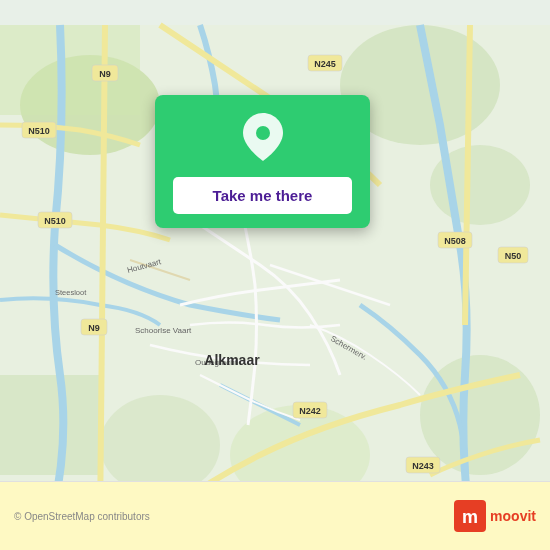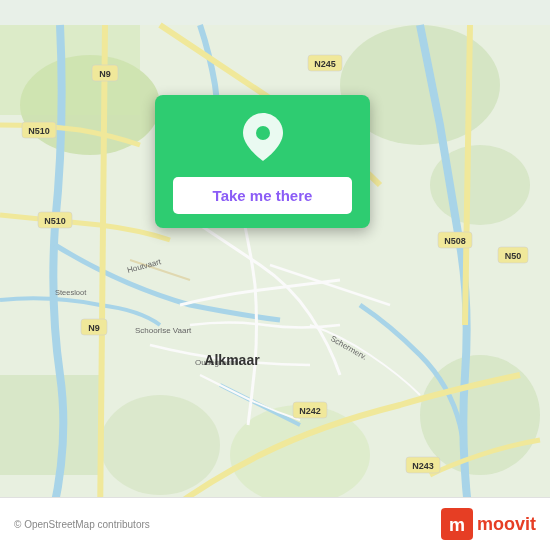--- a/index.html
+++ b/index.html
@@ -41,40 +41,40 @@
       box-shadow: 0 4px 14px rgba(0,0,0,0.3);
       z-index: 10;
     }
 
     #location-icon-wrapper {
       margin-bottom: 8px;
     }
 
     #take-me-there-btn {
       background-color: white;
-      color: #8b5cf6;
+      color: #4c1d95;
       border: none;
       border-radius: 5px;
       padding: 10px 30px;
       font-size: 15px;
       font-weight: 600;
       cursor: pointer;
       width: 100%;
       text-align: center;
       margin-top: 4px;
     }
 
     
     #bottom-bar {
       position: absolute;
       bottom: 0;
       left: 0;
       width: 100%;
-      background: #ffffff;
-      padding: 10px 14px;
+      background: #fef9c3;
+      padding: 18px 14px;
       display: flex;
       align-items: center;
       justify-content: space-between;
       border-top: 1px solid #e0e0e0;
       z-index: 20;
     }
 
     #bottom-left {
       display: flex;
       flex-direction: column;
@@ -213,16 +213,16 @@
   <div id="bottom-bar">
     <div id="bottom-left">
       <span id="attribution-text">© OpenStreetMap contributors</span>
     </div>
     <div id="moovit-logo">
 
       <svg width="32" height="32" viewBox="0 0 32 32" xmlns="http://www.w3.org/2000/svg">
         <rect width="32" height="32" rx="4" fill="#e63e24"></rect>
         <text x="16" y="23" text-anchor="middle" font-size="18" font-weight="bold" fill="white">m</text>
       </svg>
-      <span id="moovit-text" style="font-size:18px;font-weight:bold;color:#e63e24;">moovit</span>
+      <span id="moovit-text" style="font-size:14px;font-weight:bold;color:#e63e24;">moovit</span>
     </div>
   </div>
 </div>
 
 </body></html>

